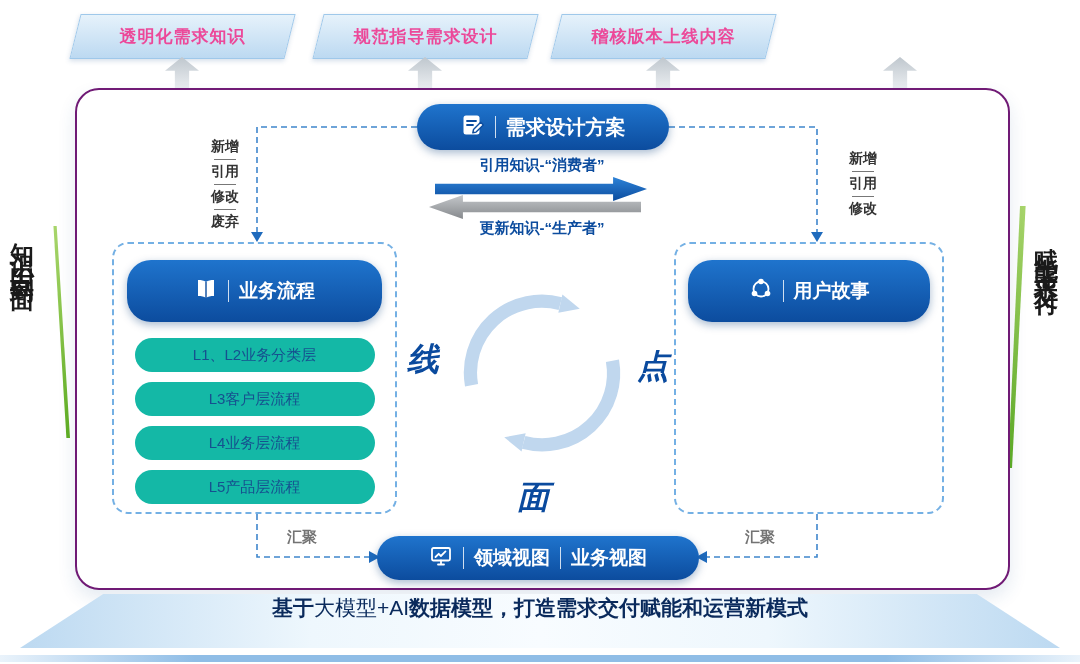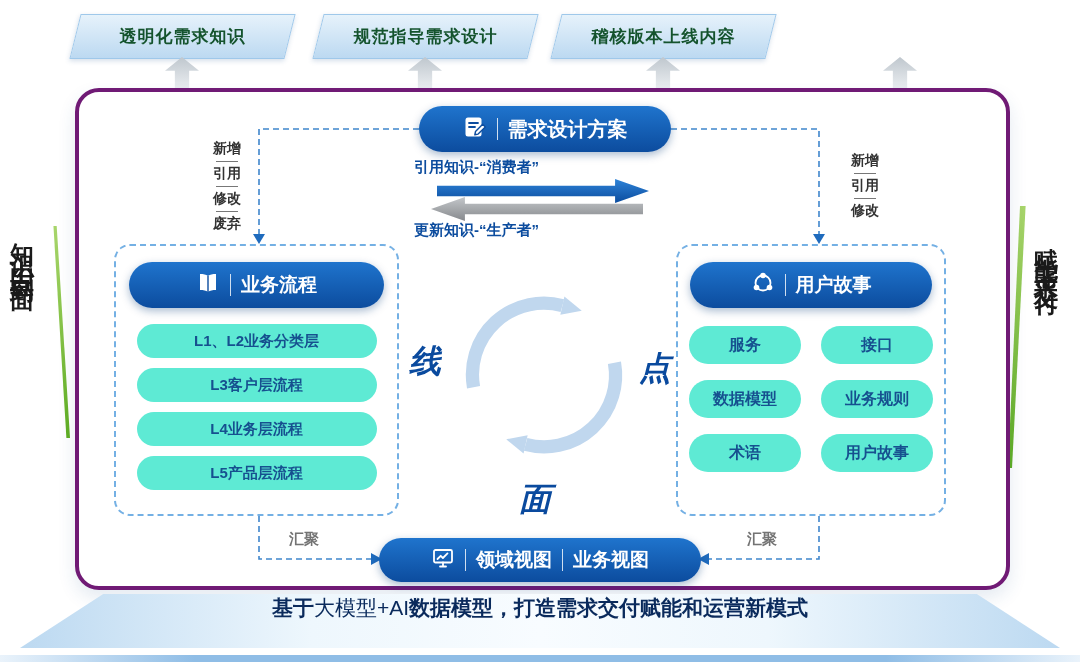--- a/index.html
+++ b/index.html
@@ -4,74 +4,74 @@
 <style>
   *{margin:0;padding:0;box-sizing:border-box}
   body{background:#fff;font-family:"Liberation Sans","DejaVu Sans",sans-serif}
   .stage{position:relative;width:1080px;height:664px;background:#fff;overflow:hidden}
 
   
   .banner{position:absolute;top:14px;width:215px;height:45px;display:flex;align-items:center;justify-content:center}
   .banner::before{content:"";position:absolute;inset:0;transform:skewX(-14deg);
     background:linear-gradient(180deg,#e6f2fb,#bcd9f1);border:1px solid #9fc8ea;
     box-shadow:0 2px 5px rgba(40,90,150,.20)}
-  .banner span{position:relative;font-size:17px;font-weight:700;color:#14532d;letter-spacing:1px}
+  .banner span{position:relative;font-size:17px;font-weight:700;color:#ec4899;letter-spacing:1px}
   .up-arrow{position:absolute;top:57px;width:34px;height:31px;
     background:linear-gradient(180deg,#bfc7ce,#eaedf0);
     clip-path:polygon(50% 0,100% 44%,71% 44%,71% 100%,29% 100%,29% 44%,0 44%)}
 
   
   .side-caption{position:absolute;writing-mode:vertical-rl;text-orientation:upright;
     font-size:24px;font-weight:800;color:#1a1a1a;letter-spacing:9px;line-height:1}
   .green-line{position:absolute;background:linear-gradient(180deg,#a8d56b,#5fae21)}
   .green-left{left:52px;top:226px;width:18px;height:212px;
     clip-path:polygon(8% 0,26% 0,100% 100%,80% 100%)}
   .green-right{left:1006px;top:206px;width:20px;height:262px;
     clip-path:polygon(70% 0,98% 0,30% 100%,10% 100%)}
 
   
   .main-box{position:absolute;left:75px;top:88px;width:935px;height:502px;background:#fff;
-    border:4px solid #701a75;border-radius:24px;box-shadow:0 8px 18px rgba(30,80,140,.12)}
+    border:2px solid #701a75;border-radius:24px;box-shadow:0 8px 18px rgba(30,80,140,.12)}
   .connectors{position:absolute;left:0;top:0;width:935px;height:502px;pointer-events:none}
 
   
   .blue-pill{display:flex;align-items:center;justify-content:center;gap:10px;
     background:linear-gradient(180deg,#1f74cd,#0c4c9e);border-radius:24px;color:#fff;
     box-shadow:0 3px 8px rgba(10,60,120,.35);font-weight:700}
   .pill-divider{width:1px;height:22px;background:rgba(255,255,255,.8)}
   .plan-pill{position:absolute;left:340px;top:14px;width:252px;height:46px;font-size:20px}
   .views-pill{position:absolute;left:300px;top:446px;width:322px;height:44px;font-size:19px}
 
   
-  .flow-text{position:absolute;width:260px;font-size:15px;font-weight:700;color:#0c4c9e}
+  .flow-text{position:absolute;width:260px;text-align:center;font-size:15px;font-weight:700;color:#0c4c9e}
   .flow-consume{left:335px;top:66px}
   .flow-produce{left:335px;top:129px}
   .harrow{position:absolute;height:24px;width:212px}
   .harrow-right{left:358px;top:87px;background:linear-gradient(180deg,#2e83d8,#0b4c9e);
     clip-path:polygon(0 28%,84% 28%,84% 0,100% 50%,84% 100%,84% 72%,0 72%)}
   .harrow-left{left:352px;top:105px;background:linear-gradient(180deg,#c4c7ca,#86898d);
     clip-path:polygon(100% 28%,16% 28%,16% 0,0 50%,16% 100%,16% 72%,100% 72%)}
 
   
   .ops{position:absolute;display:flex;flex-direction:column;align-items:center;width:44px;
     font-size:14px;color:#333;font-weight:600}
   .ops-left{left:126px;top:48px}
   .ops-right{left:764px;top:60px}
   .ops .sep{width:22px;border-top:1.5px solid #777;margin:3px 0}
 
   
   .panel{position:absolute;top:152px;height:272px;border:2px dashed #74b0e4;border-radius:16px;
     background:#fff;display:flex;flex-direction:column;align-items:center}
   .panel-left{left:35px;width:285px}
   .panel-right{left:597px;width:270px}
-  .panel-header{height:46px;margin-top:16px;font-size:19px}
+  .panel-header{height:62px;margin-top:16px;font-size:19px}
   .panel-left .panel-header{width:255px}
   .panel-right .panel-header{width:242px}
   .list{display:flex;flex-direction:column;gap:10px;margin-top:16px}
-  .item{background:#5eead4;color:#16508f;display:flex;align-items:center;justify-content:center;font-weight:700}
+  .item{background:#14b8a6;color:#16508f;display:flex;align-items:center;justify-content:center;font-weight:400}
   .list .item{width:240px;height:34px;border-radius:17px;font-size:15px}
   .grid{display:grid;grid-template-columns:112px 112px;gap:16px 20px;margin-top:18px}
   .grid .item{width:112px;height:38px;border-radius:19px;font-size:16px}
 
   
   .cycle-svg{position:absolute;left:368px;top:186px}
   .cycle-label{position:absolute;font-family:"Liberation Serif","DejaVu Serif",serif;
     font-style:italic;font-weight:900;color:#0a4a9e;font-size:32px}
   .cl-left{left:330px;top:248px}
   .cl-right{left:560px;top:255px}
@@ -187,28 +187,20 @@
           <svg width="24" height="24" viewBox="0 0 24 24">
             <circle cx="12" cy="12" r="7.5" fill="none" stroke="#fff" stroke-width="1.8"></circle>
             <circle cx="12" cy="4.5" r="2.8" fill="#fff"></circle>
             <circle cx="5.5" cy="16.5" r="2.8" fill="#fff"></circle>
             <circle cx="18.5" cy="16.5" r="2.8" fill="#fff"></circle>
           </svg>
         </span>
         <span class="pill-divider"></span>
         <span>用户故事</span>
       </div>
-      <div class="grid">
-        <div class="item">服务</div>
-        <div class="item">接口</div>
-        <div class="item">数据模型</div>
-        <div class="item">业务规则</div>
-        <div class="item">术语</div>
-        <div class="item">用户故事</div>
-      </div>
     </div>
 
     <svg class="cycle-svg" width="194" height="194" viewBox="0 0 190 190">
       <path d="M 26 107 A 70 70 0 0 1 113 27" fill="none" stroke="#c0d7ee" stroke-width="13"></path>
       <polygon points="132,32 111,36 115,18" fill="#c0d7ee"></polygon>
       <path d="M 164 83 A 70 70 0 0 1 77 163" fill="none" stroke="#c0d7ee" stroke-width="13"></path>
       <polygon points="58,158 79,154 75,172" fill="#c0d7ee"></polygon>
     </svg>
     <div class="cycle-label cl-left">线</div>
     <div class="cycle-label cl-right">点</div>

